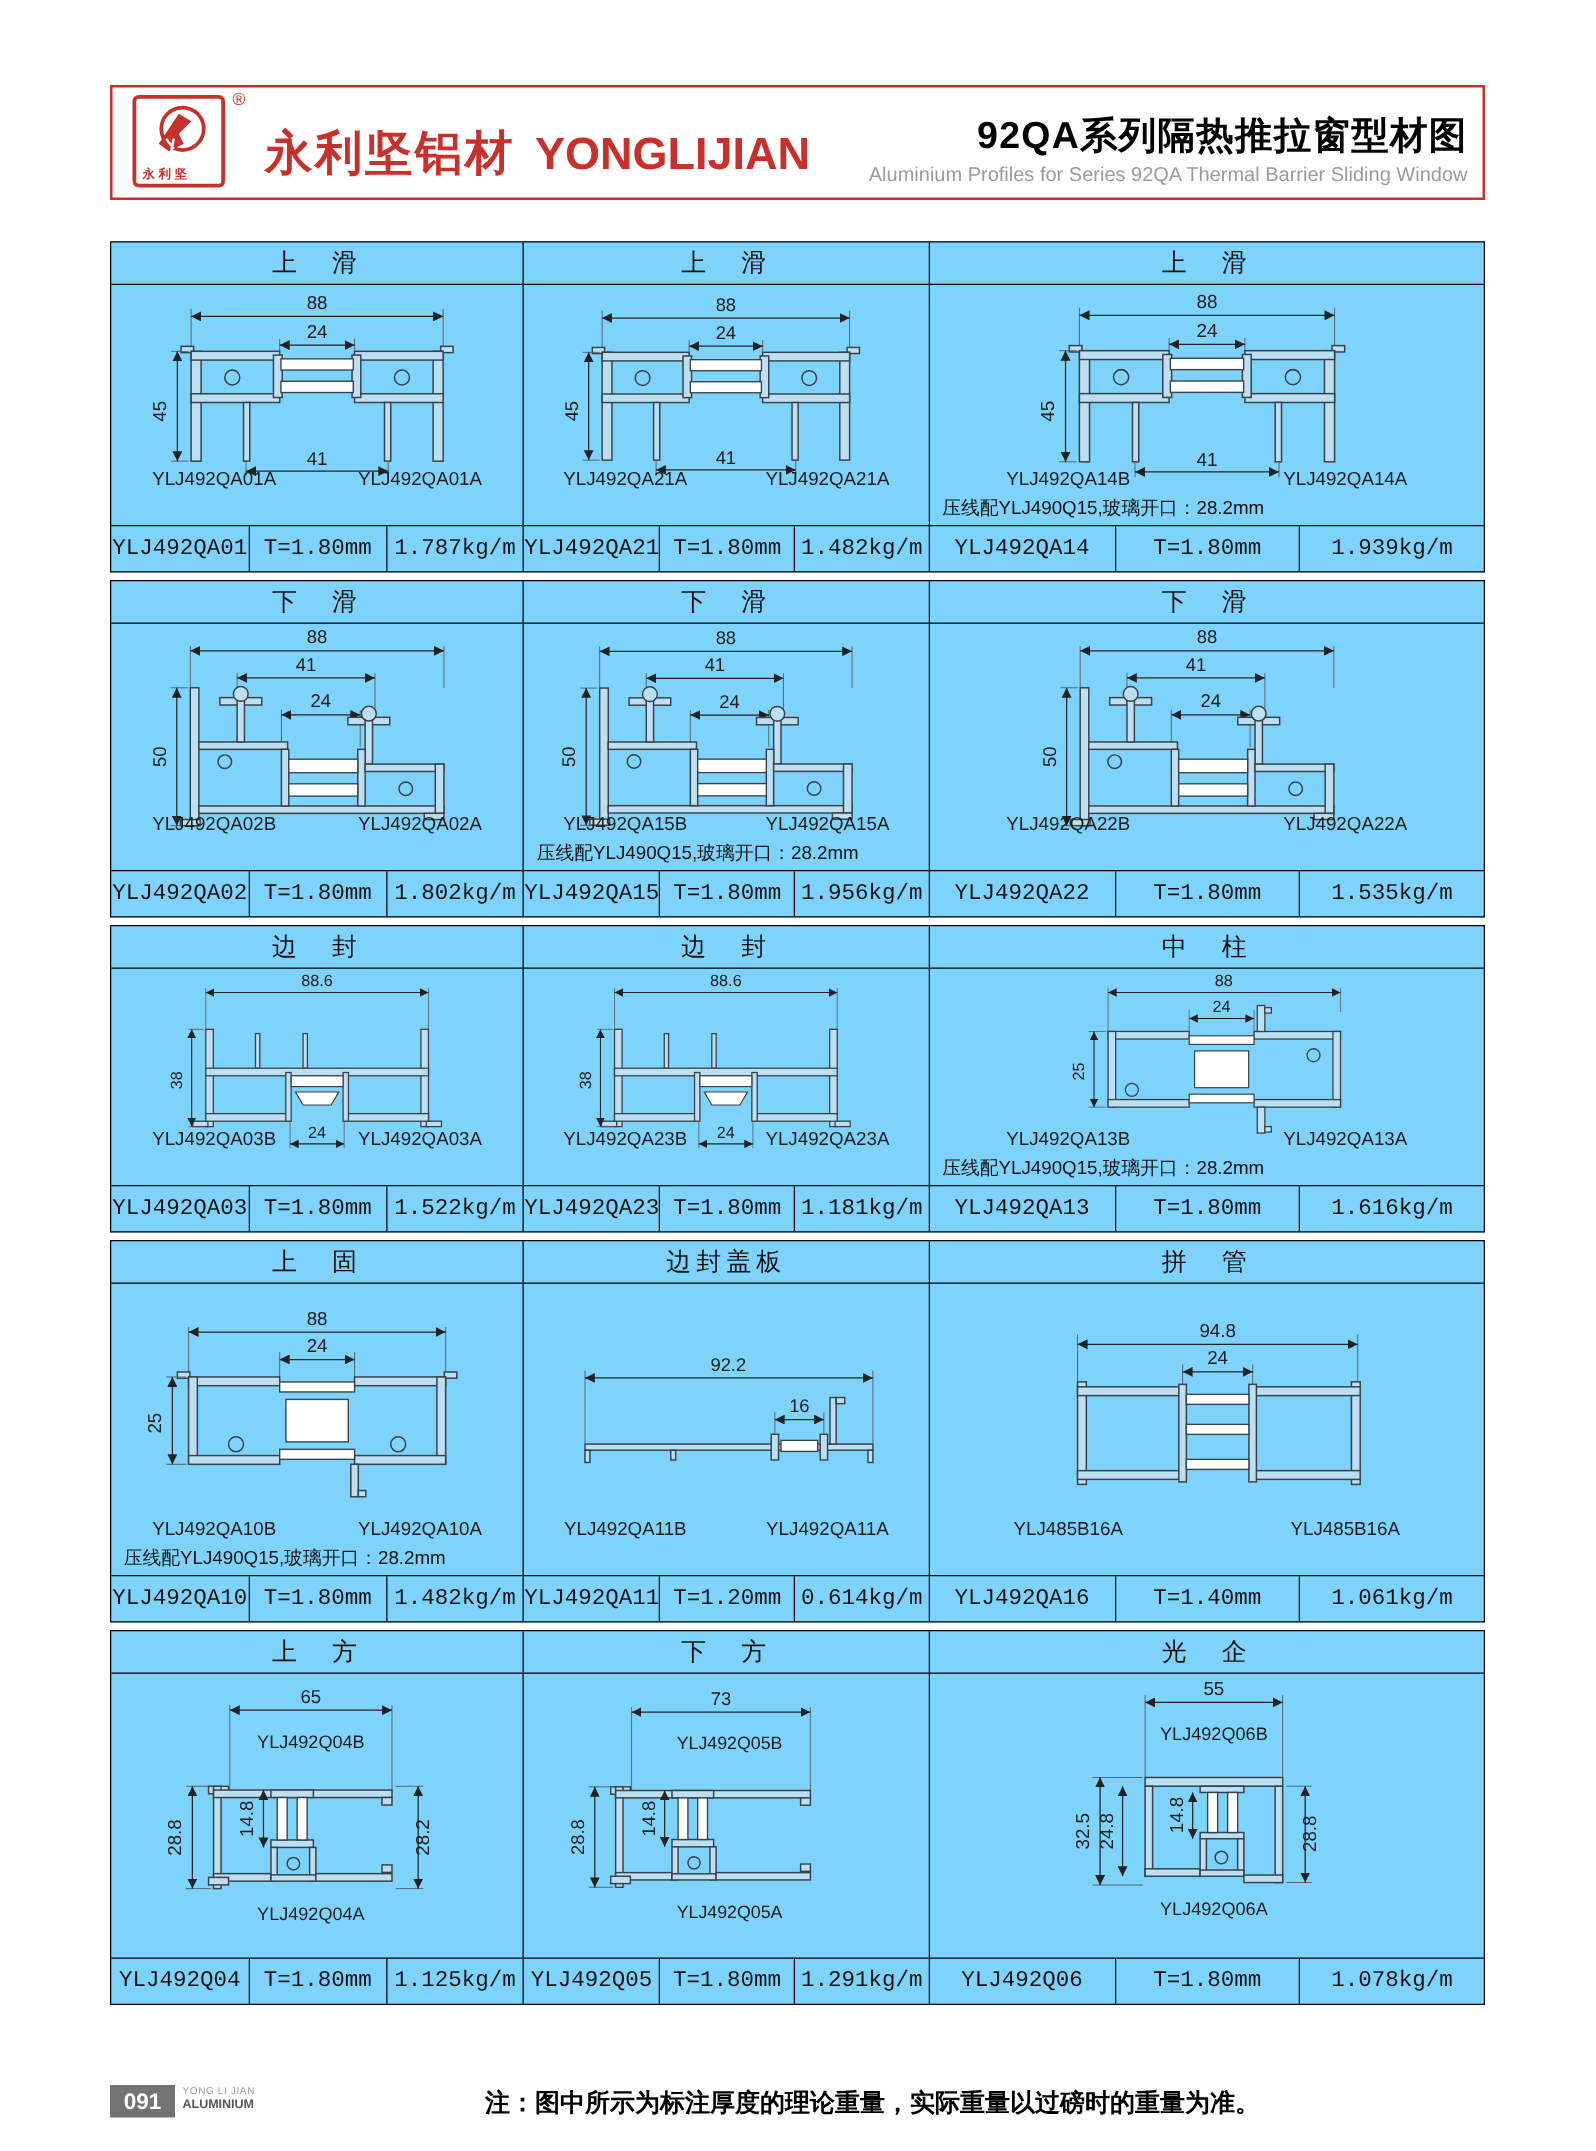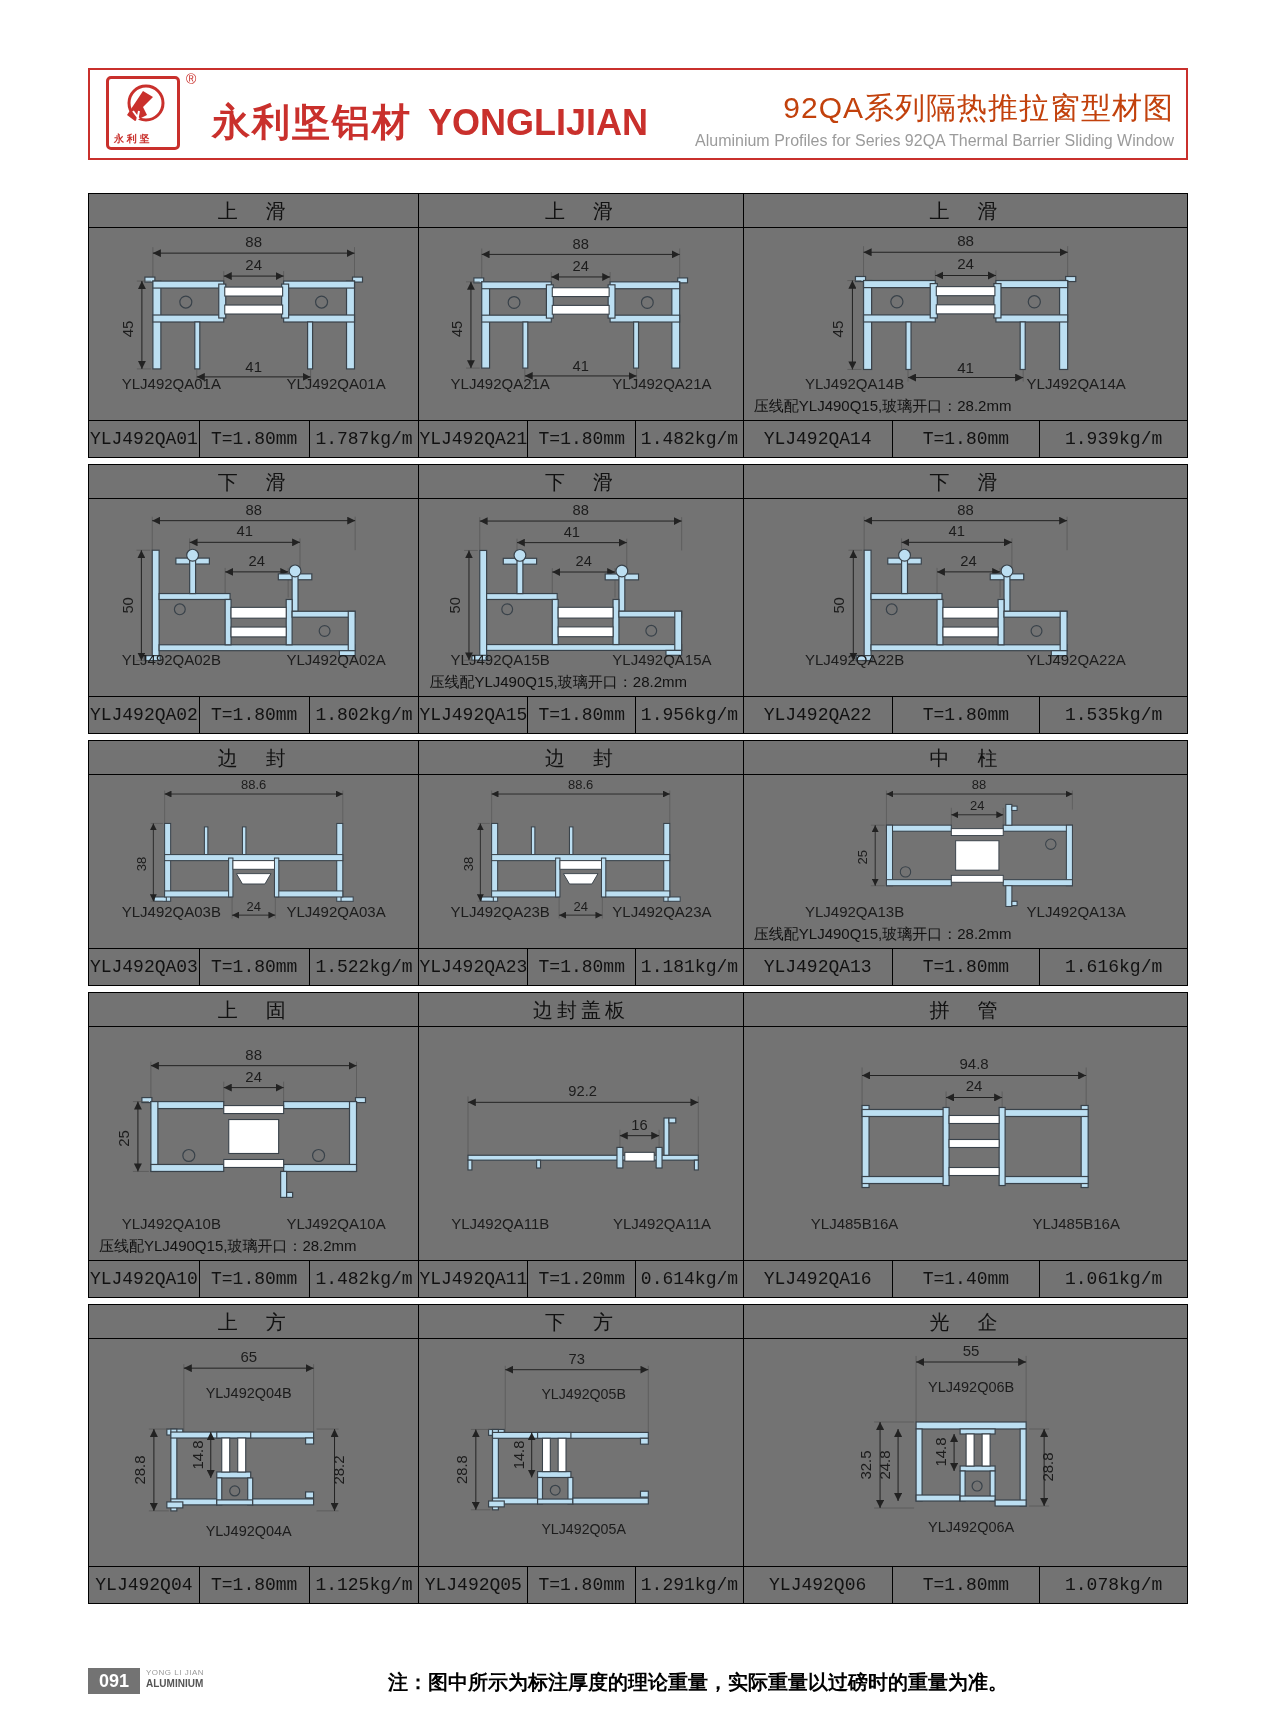--- a/index.html
+++ b/index.html
@@ -11,26 +11,26 @@
   .header-box{position:absolute;left:88px;top:68px;width:1100px;height:92px;border:2px solid #c9302c;}
   .logo{position:absolute;left:16px;top:6px;width:74px;height:74px;border:3px solid #c9302c;border-radius:5px;}
   .logo svg{position:absolute;left:4px;top:2px;}
   .logo-chars{position:absolute;left:0;right:0;bottom:1px;display:flex;justify-content:space-between;
               padding:0 5px;font-size:10px;font-weight:bold;color:#c9302c;}
   .reg{position:absolute;left:96px;top:1px;font-size:14px;color:#c9302c;}
   .company{position:absolute;left:122px;bottom:10px;white-space:nowrap;}
   .company-cn{font-size:38px;font-weight:bold;color:#c9302c;letter-spacing:2px;text-align:center;}
   .company-en{font-size:36px;font-weight:bold;color:#c9302c;margin-left:16px;}
   .titles{position:absolute;right:12px;bottom:8px;text-align:right;}
-  .title-cn{font-size:30px;color:#c2410c;letter-spacing:1px;}
+  .title-cn{font-size:30px;color:#000000;letter-spacing:1px;font-weight:bold;}
   .title-en{font-size:16px;color:#9b9b9b;margin-top:3px;}
 
   
   .grid{position:absolute;left:88px;top:193px;width:1100px;display:flex;flex-direction:column;gap:6px;}
-  .row{display:grid;grid-template-columns:330fr 325fr 445fr;border:1.5px solid #000;background:#737373;}
+  .row{display:grid;grid-template-columns:330fr 325fr 445fr;border:1.5px solid #000;background:#7dd3fc;}
   .r1{height:265px;} .r2{height:270px;} .r3{height:246px;} .r4{height:306px;} .r5{height:300px;}
   .cell{display:flex;flex-direction:column;min-width:0;}
   .cell + .cell{border-left:1.5px solid #000;}
   .cell-title{height:34px;line-height:34px;text-align:center;font-size:20px;letter-spacing:4px;
               border-bottom:1.5px solid #000;}
   .cell-body{position:relative;flex:1;overflow:hidden;}
   .cell-body > svg{position:absolute;left:0;top:0;width:100%;height:100%;}
   .labels{position:absolute;left:0;right:0;bottom:28px;display:flex;justify-content:space-around;
           font-size:15px;color:#1c1c1c;}
   .note{position:absolute;left:10px;bottom:4px;font-size:15px;color:#111;}

